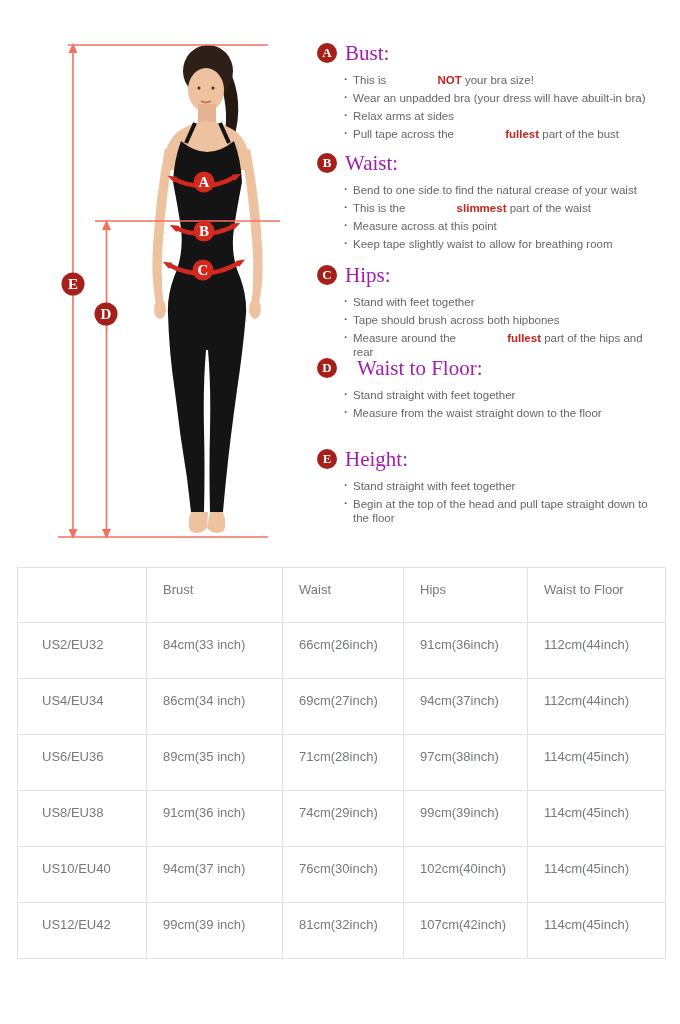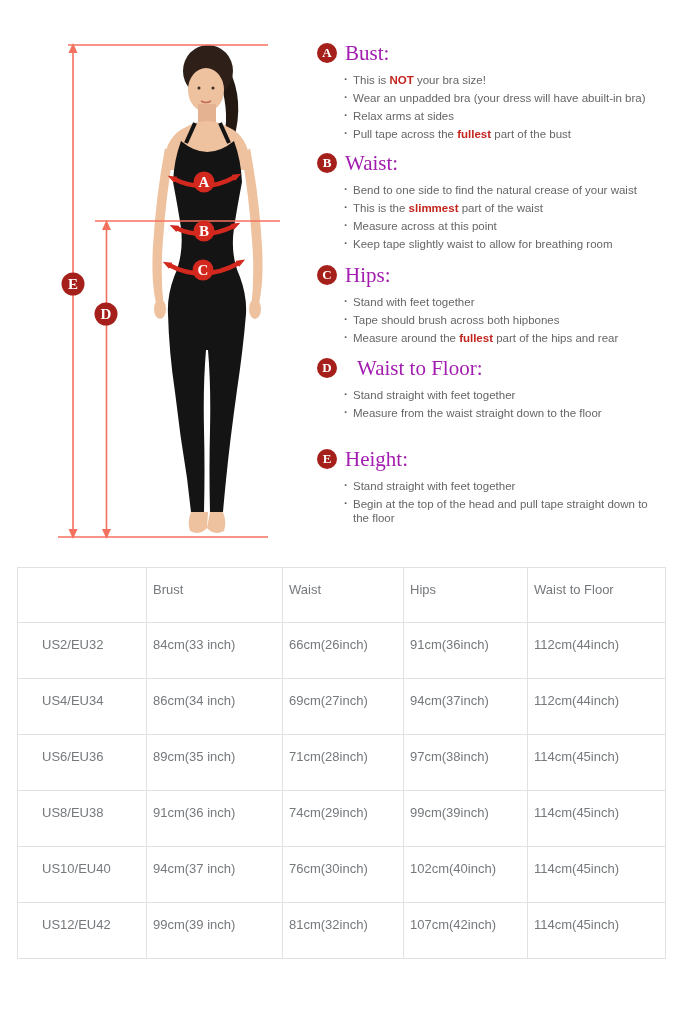--- a/index.html
+++ b/index.html
@@ -19,30 +19,30 @@
     font-family:"Liberation Serif",serif;font-weight:bold;font-size:13px;
     display:flex;align-items:center;justify-content:center;flex:0 0 auto;
   }
   .sec-title{font-family:"Liberation Serif",serif;font-size:21px;color:#a21caf;line-height:24px;}
   .bullets{list-style:none;margin:0;padding:0 0 0 27px;width:322px;}
   .bullets li{
     position:relative;font-size:11.5px;color:#666;line-height:14px;
     margin-bottom:4px;padding-left:9px;
   }
   .bullets li::before{content:"·";position:absolute;left:0;top:-1px;font-weight:bold;color:#555;}
-  .em{color:#c3251f;font-weight:bold;}
+  .em{color:#c3251f;font-weight:bold;margin-left:48px;}
   
   .size-table{
     position:absolute;left:17px;top:567px;width:648px;
     border-collapse:collapse;table-layout:fixed;
     font-size:13px;color:#75797c;
   }
   .size-table th,.size-table td{
     border:1px solid #e2e2e2;vertical-align:top;box-sizing:border-box;
-    padding:14px 6px 0 6px;font-weight:normal;text-align:left;height:56px;
+    padding:14px 6px 0 16px;font-weight:normal;text-align:left;height:56px;
   }
   .size-table th{height:55px;}
   .size-table .size-col{padding-left:24px;}
 </style>
 </head>
 <body>
 
 <div class="figure-wrap">
   <svg width="320" height="560" viewBox="0 0 320 560">
     <defs>

